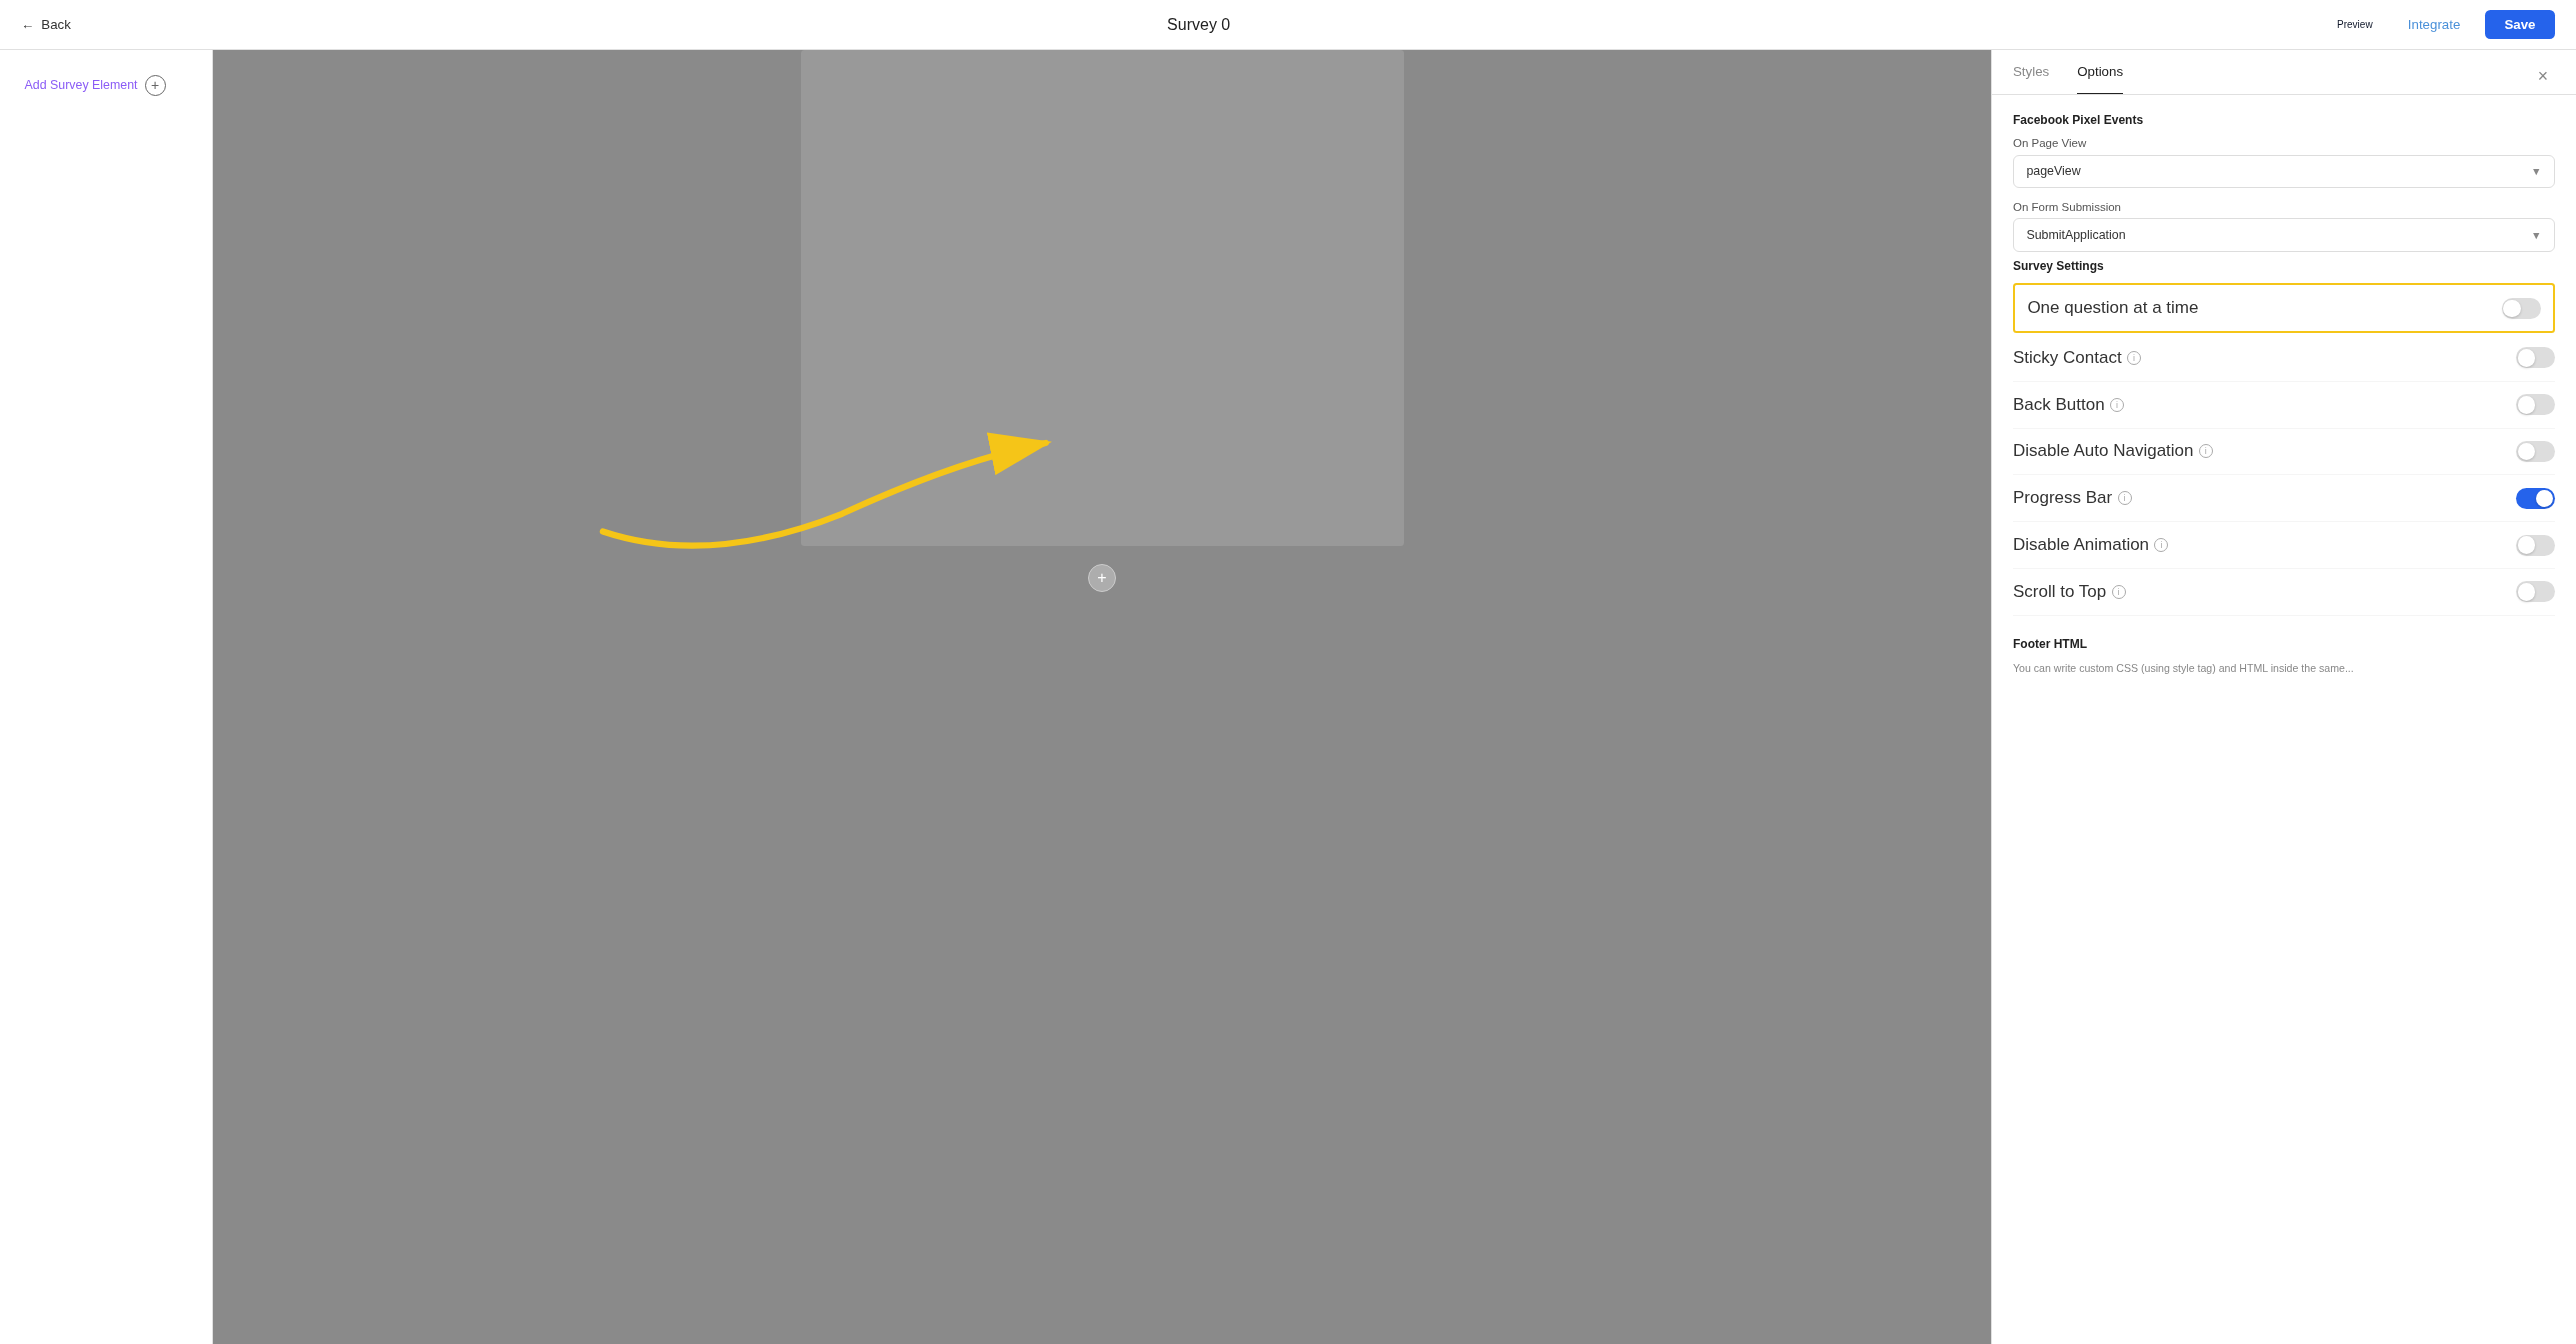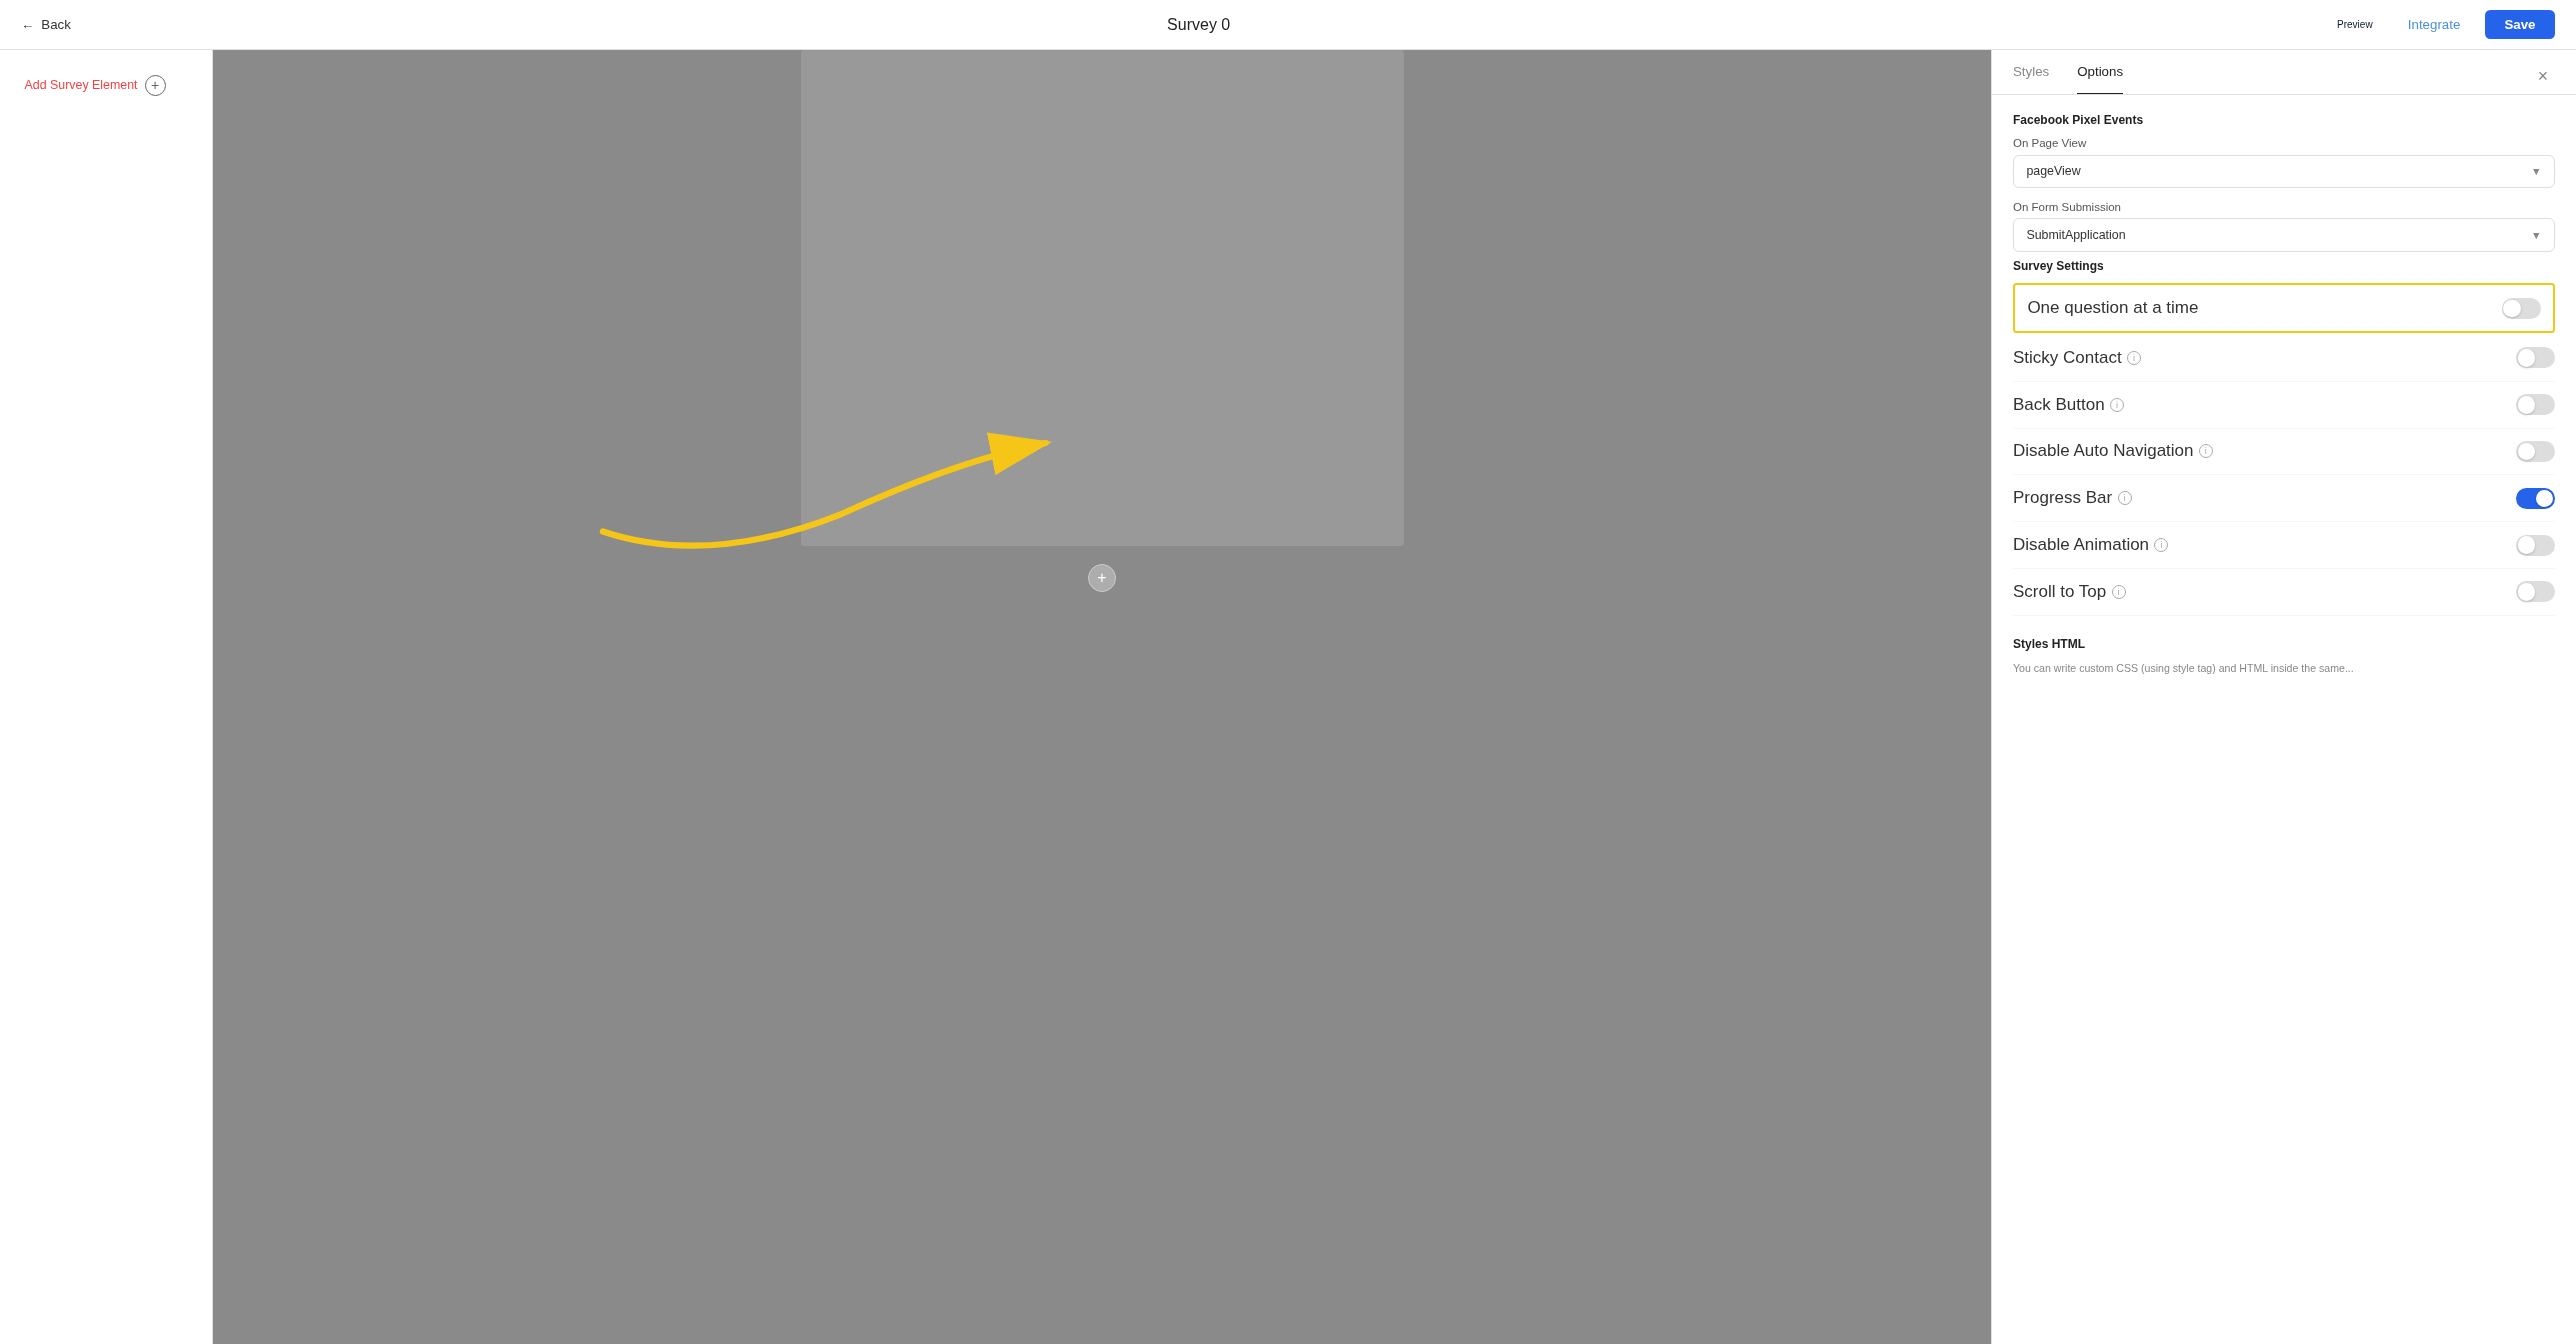--- a/index.html
+++ b/index.html
@@ -250,21 +250,21 @@
   <div class="nav-center">Survey 0</div>
   <div class="nav-right">
     <button class="btn-preview">Preview</button>
     <button class="btn-integrate">Integrate</button>
     <button class="btn-save">Save</button>
   </div>
 </nav>
 
 <aside class="sidebar-left">
   <div class="add-element-btn">
-    <span style="font-size:12.4px;color:#ef4444;font-weight:500;line-height:1.3;max-width:142px;">Add Survey Element</span>
+    <span style="font-size:12.4px;color:#8b5cf6;font-weight:500;line-height:1.3;max-width:142px;">Add Survey Element</span>
     <div class="plus-icon">
       <span>+</span>
     </div>
   </div>
 </aside>
 
 <main class="main-canvas">
   <div class="slide-content"></div>
   <div class="add-slide-btn">
     <span>+</span>
@@ -374,21 +374,21 @@
         <span class="toggle-label">Scroll to Top</span>
         <div class="info-icon">i</div>
       </div>
       <div class="toggle">
         <div class="toggle-track">
           <div class="toggle-thumb"></div>
         </div>
       </div>
     </div>
 
-    <div class="section-title" style="margin-top:21px;">Styles HTML</div>
+    <div class="section-title" style="margin-top:21px;">Footer HTML</div>
     <div class="footer-html-text">You can write custom CSS (using style tag) and HTML inside the same...</div>
   </div>
 </aside>
 
 <svg style="position:fixed; top:372px; left:532px; width:567px; height:195px; pointer-events:none; z-index:200; overflow:visible;" viewBox="0 0 640 220">
   <defs>
     <marker id="arrowhead" markerWidth="10" markerHeight="7" refX="9" refY="3.5" orient="auto">
       <polygon points="0 0, 10 3.5, 0 7" fill="#f5c518"></polygon>
     </marker>
   </defs>

